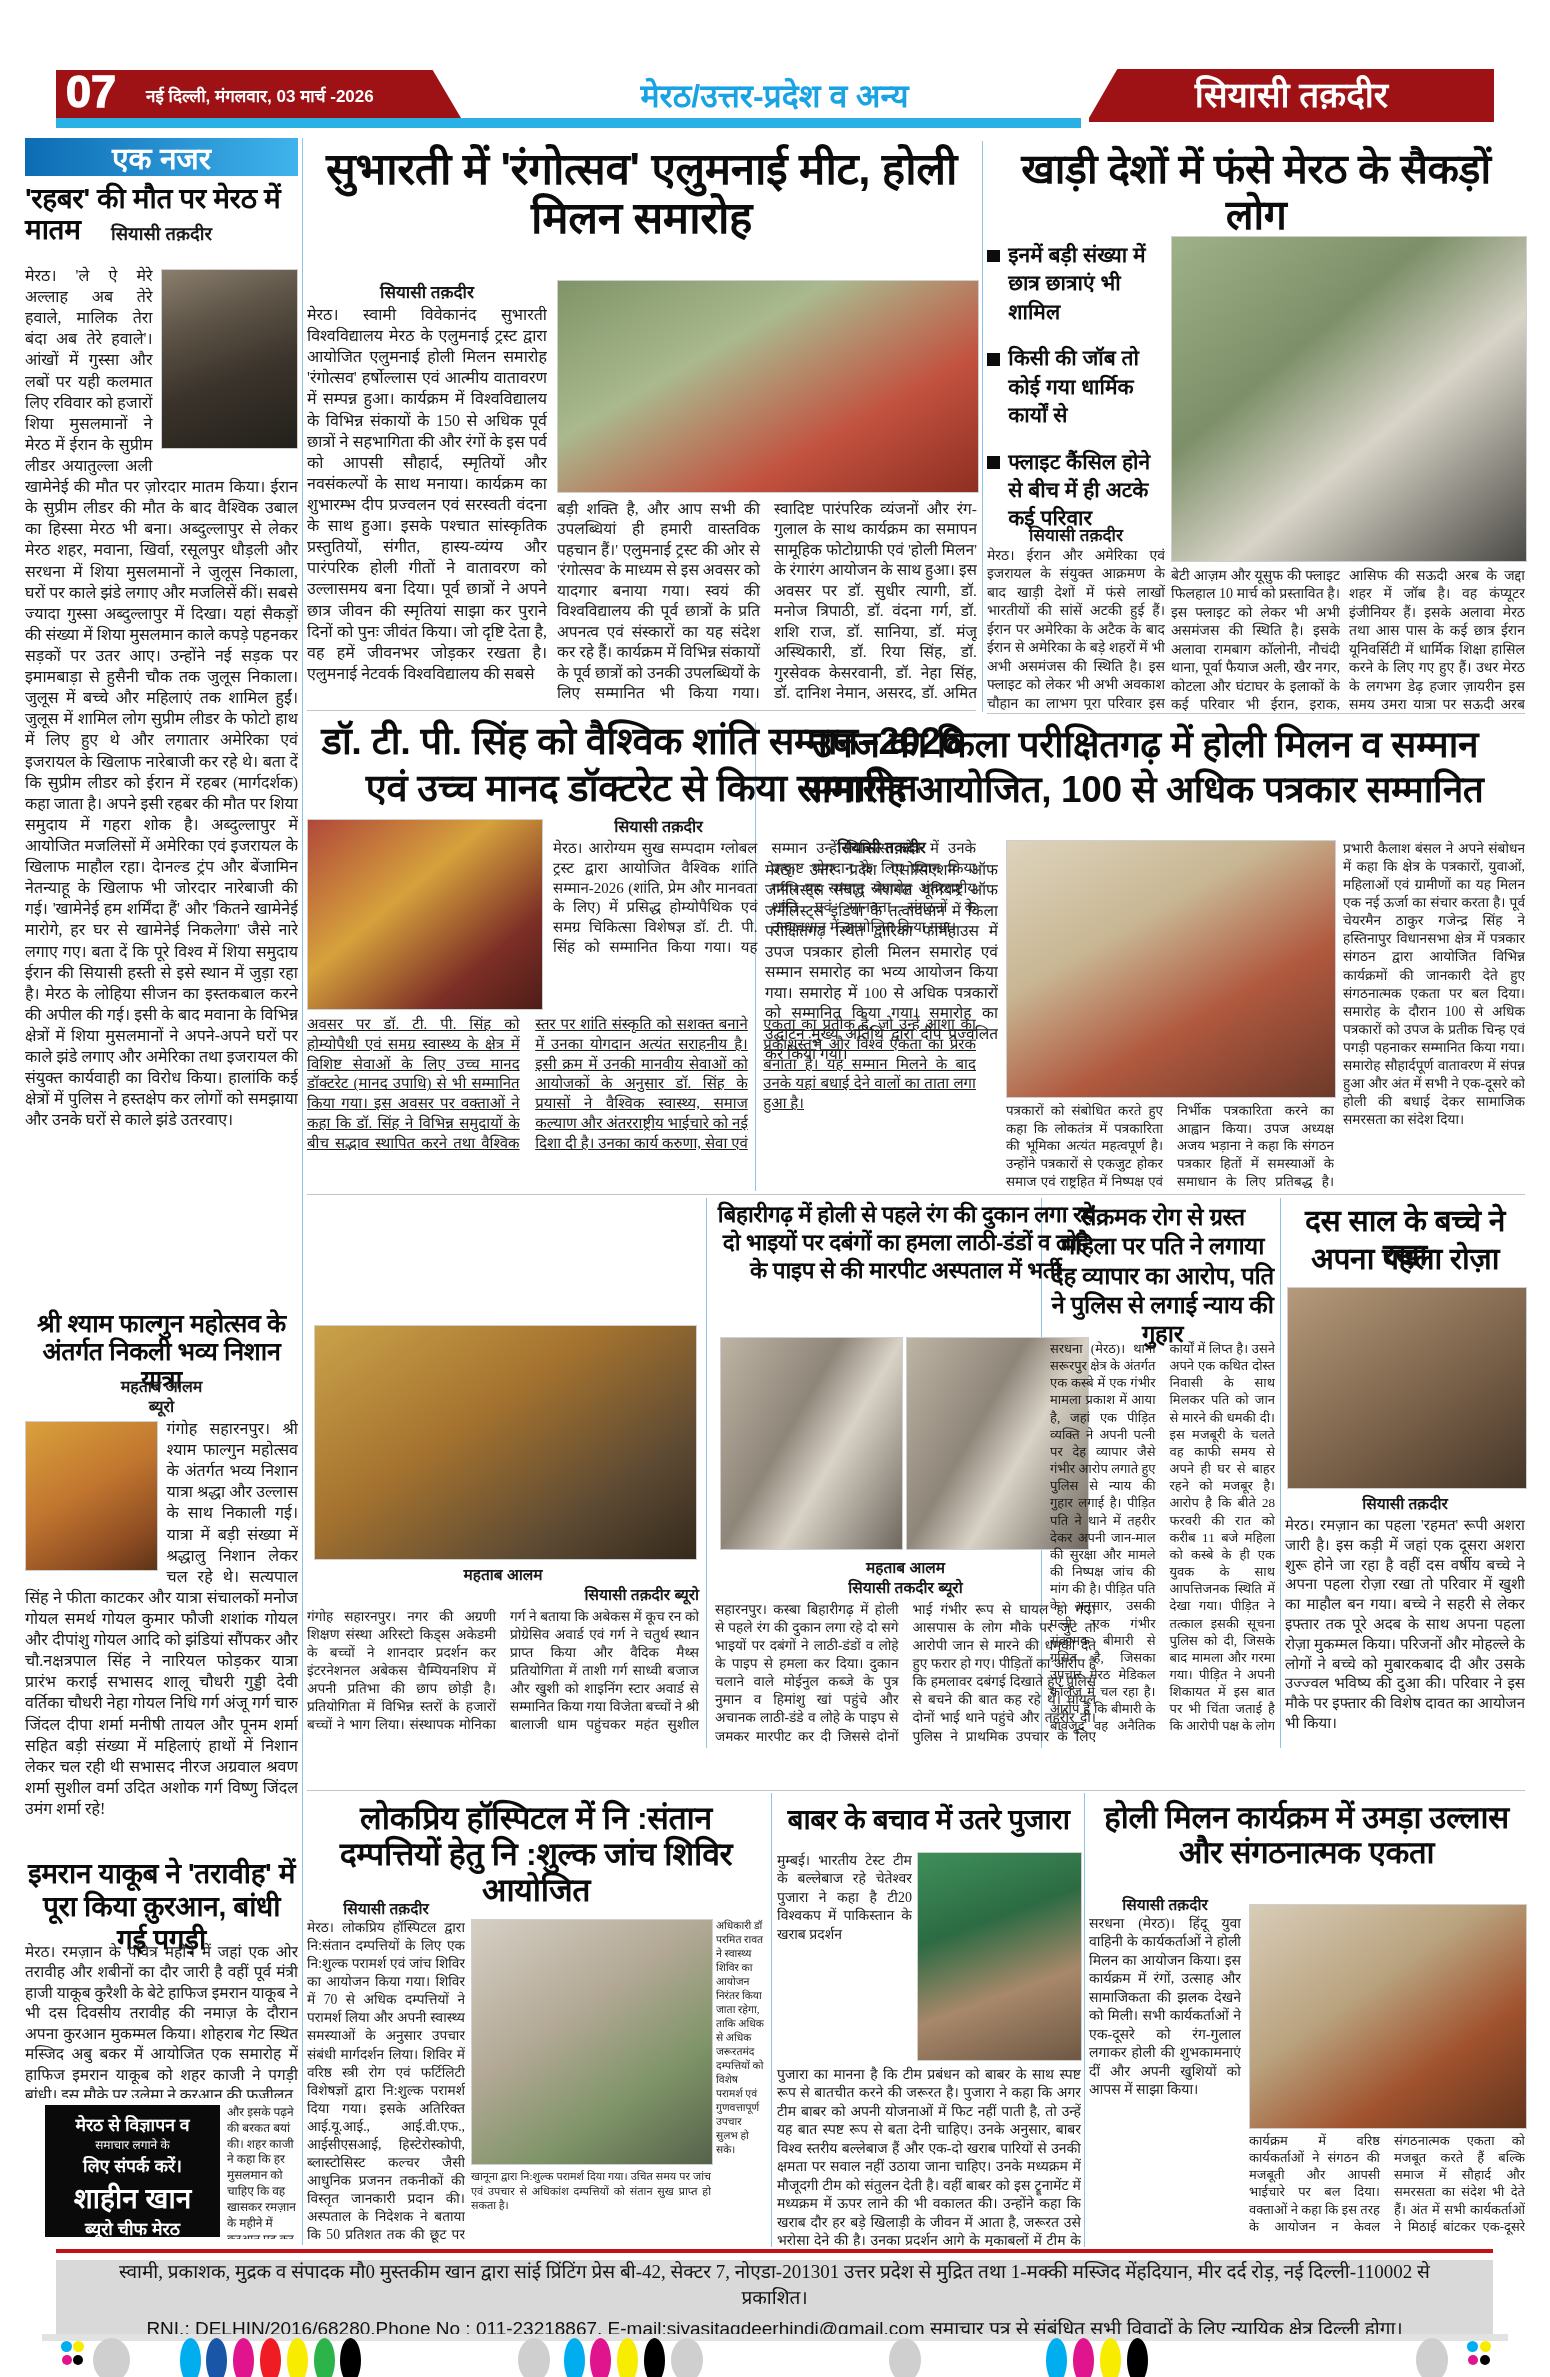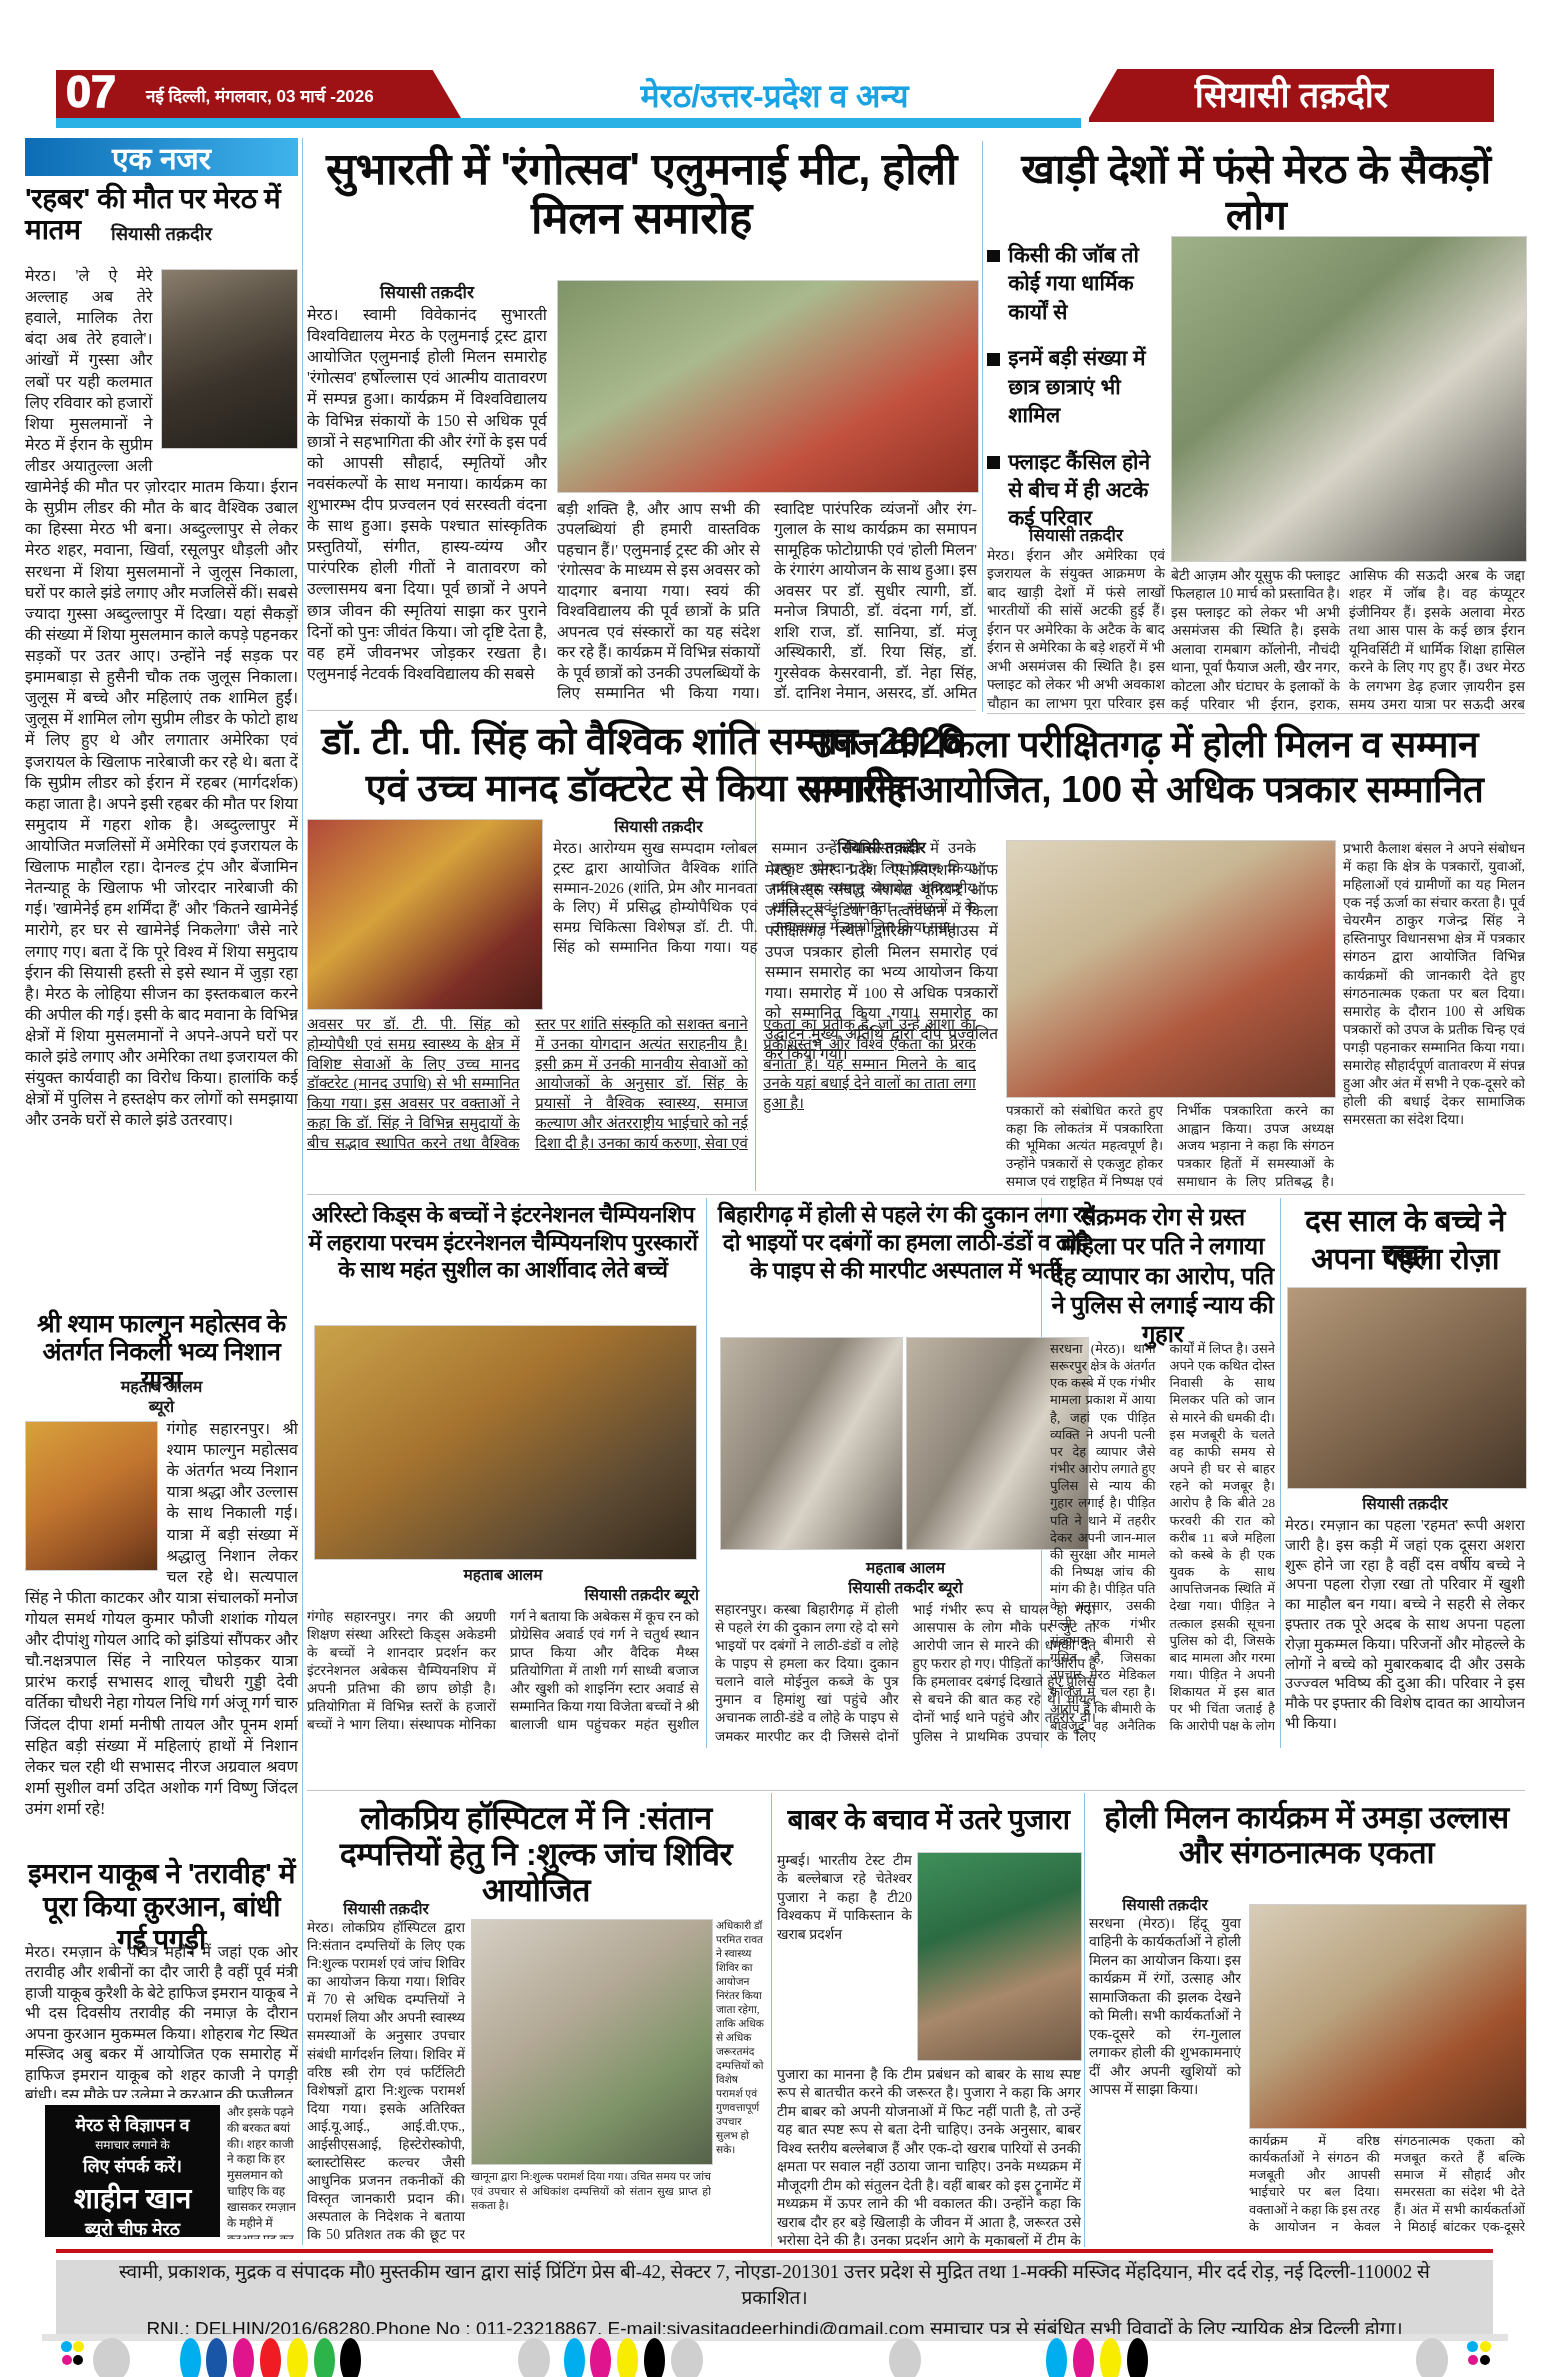--- a/index.html
+++ b/index.html
@@ -95,25 +95,25 @@
   <div class="abs hl ctr" style="left:307px;top:144px;width:669px;font-size:44px;">सुभारती में 'रंगोत्सव' एलुमनाई मीट, होली मिलन समारोह</div>
   <div class="abs byline" style="left:307px;top:280px;width:240px;font-size:17px;">सियासी तक़दीर</div>
   <div class="abs body-txt" style="left:307px;top:304px;width:240px;height:400px;font-size:16px;">मेरठ। स्वामी विवेकानंद सुभारती विश्वविद्यालय मेरठ के एलुमनाई ट्रस्ट द्वारा आयोजित एलुमनाई होली मिलन समारोह 'रंगोत्सव' हर्षोल्लास एवं आत्मीय वातावरण में सम्पन्न हुआ। कार्यक्रम में विश्वविद्यालय के विभिन्न संकायों के 150 से अधिक पूर्व छात्रों ने सहभागिता की और रंगों के इस पर्व को आपसी सौहार्द, स्मृतियों और नवसंकल्पों के साथ मनाया। कार्यक्रम का शुभारम्भ दीप प्रज्वलन एवं सरस्वती वंदना के साथ हुआ। इसके पश्चात सांस्कृतिक प्रस्तुतियों, संगीत, हास्य-व्यंग्य और पारंपरिक होली गीतों ने वातावरण को उल्लासमय बना दिया। पूर्व छात्रों ने अपने छात्र जीवन की स्मृतियां साझा कर पुराने दिनों को पुनः जीवंत किया। जो दृष्टि देता है, वह हमें जीवनभर जोड़कर रखता है। एलुमनाई नेटवर्क विश्वविद्यालय की सबसे</div>
   <div class="abs photo ph-event" style="left:557px;top:280px;width:420px;height:211px;"></div>
   <div class="abs body-txt cols2" style="left:557px;top:499px;width:420px;height:206px;font-size:15.5px;">बड़ी शक्ति है, और आप सभी की उपलब्धियां ही हमारी वास्तविक पहचान हैं।' एलुमनाई ट्रस्ट की ओर से 'रंगोत्सव' के माध्यम से इस अवसर को यादगार बनाया गया। स्वयं की विश्वविद्यालय की पूर्व छात्रों के प्रति अपनत्व एवं संस्कारों का यह संदेश कर रहे हैं। कार्यक्रम में विभिन्न संकायों के पूर्व छात्रों को उनकी उपलब्धियों के लिए सम्मानित भी किया गया। स्वादिष्ट पारंपरिक व्यंजनों और रंग-गुलाल के साथ कार्यक्रम का समापन सामूहिक फोटोग्राफी एवं 'होली मिलन' के रंगारंग आयोजन के साथ हुआ। इस अवसर पर डॉ. सुधीर त्यागी, डॉ. मनोज त्रिपाठी, डॉ. वंदना गर्ग, डॉ. शशि राज, डॉ. सानिया, डॉ. मंजू अस्थिकारी, डॉ. रिया सिंह, डॉ. गुरसेवक केसरवानी, डॉ. नेहा सिंह, डॉ. दानिश नेमान, असरद, डॉ. अमित पुनिया, डॉ. अंकित सिंह जादौन, डॉ. संगीता, डॉ. दीपेश, अवनीश सिंह, दाऊद चौहान, सरल कटियार, डॉ. अनुज, डॉ. नीतू, डॉ. आस्था आदि उपस्थित रहे।</div>
 
   <div class="abs hl ctr" style="left:987px;top:147px;width:538px;font-size:41px;">खाड़ी देशों में फंसे मेरठ के सैकड़ों लोग</div>
   <div class="abs" style="left:987px;top:241px;width:178px;">
     <div class="bullet-row">
       <span class="sq"></span>
-      <span class="bullet-txt">किसी की जॉब तो कोई गया धार्मिक कार्यों से</span>
+      <span class="bullet-txt">इनमें बड़ी संख्या में छात्र छात्राएं भी शामिल</span>
     </div>
     <div class="bullet-row">
       <span class="sq"></span>
-      <span class="bullet-txt">इनमें बड़ी संख्या में छात्र छात्राएं भी शामिल</span>
+      <span class="bullet-txt">किसी की जॉब तो कोई गया धार्मिक कार्यों से</span>
     </div>
     <div class="bullet-row">
       <span class="sq"></span>
       <span class="bullet-txt">फ्लाइट कैंसिल होने से बीच में ही अटके कई परिवार</span>
     </div>
   </div>
   <div class="abs byline" style="left:987px;top:523px;width:178px;font-size:17px;">सियासी तक़दीर</div>
   <div class="abs body-txt" style="left:987px;top:547px;width:178px;height:163px;font-size:14px;">मेरठ। ईरान और अमेरिका एवं इजरायल के संयुक्त आक्रमण के बाद खाड़ी देशों में फंसे लाखों भारतीयों की सांसें अटकी हुई हैं। ईरान पर अमेरिका के अटैक के बाद ईरान से अमेरिका के बड़े शहरों में भी अभी असमंजस की स्थिति है। इस फ्लाइट को लेकर भी अभी अवकाश चौहान का लाभग पूरा परिवार इस समय बहरीन में है। उनके बेटे फैज की फ्लाइट को बहरीन से दिल्ली की फ्लाइट थी जहां से उसे जेद्दा जाना था, लेकिन युद्ध के हालात के चलते उनकी फ्लाइट कैंसिल हो गई।</div>
   <div class="abs photo ph-men" style="left:1171px;top:236px;width:354px;height:324px;"></div>
   <div class="abs body-txt" style="left:1171px;top:567px;width:169px;height:144px;font-size:14px;">बेटी आज़म और यूसुफ की फ्लाइट फिलहाल 10 मार्च को प्रस्तावित है। इस फ्लाइट को लेकर भी अभी असमंजस की स्थिति है। इसके अलावा रामबाग कॉलोनी, नौचंदी थाना, पूर्वा फैयाज अली, खैर नगर, कोटला और घंटाघर के इलाकों के कई परिवार भी ईरान, इराक, ओमान, सऊदी अरब में फंसे हुए हैं। रामबाग कॉलोनी निवासी साजिद हुसैन के बेटे इमरान अपनी पत्नी आफरीन के साथ उमराह के लिए ईरान और सऊदी अरब गए हुए हैं।</div>
@@ -127,21 +127,20 @@
   <div class="abs body-txt cols3" style="left:307px;top:1015px;width:669px;height:175px;font-size:15px;">अवसर पर डॉ. टी. पी. सिंह को होम्योपैथी एवं समग्र स्वास्थ्य के क्षेत्र में विशिष्ट सेवाओं के लिए उच्च मानद डॉक्टरेट (मानद उपाधि) से भी सम्मानित किया गया। इस अवसर पर वक्ताओं ने कहा कि डॉ. सिंह ने विभिन्न समुदायों के बीच सद्भाव स्थापित करने तथा वैश्विक स्तर पर शांति संस्कृति को सशक्त बनाने में उनका योगदान अत्यंत सराहनीय है। इसी क्रम में उनकी मानवीय सेवाओं को आयोजकों के अनुसार डॉ. सिंह के प्रयासों ने वैश्विक स्वास्थ्य, समाज कल्याण और अंतरराष्ट्रीय भाईचारे को नई दिशा दी है। उनका कार्य करुणा, सेवा एवं एकता का प्रतीक है, जो उन्हें आशा का प्रकाशस्तंभ और विश्व एकता का प्रेरक बनाता है। यह सम्मान मिलने के बाद उनके यहां बधाई देने वालों का ताता लगा हुआ है।</div>
 
   <div class="abs hl ctr" style="left:765px;top:724px;width:760px;font-size:37px;">उपज का किला परीक्षितगढ़ में होली मिलन व सम्मान</div>
   <div class="abs hl ctr" style="left:765px;top:769px;width:760px;font-size:37px;">समारोह आयोजित, 100 से अधिक पत्रकार सम्मानित</div>
   <div class="abs byline" style="left:765px;top:836px;width:233px;font-size:16px;">सियासी तक़दीर</div>
   <div class="abs body-txt" style="left:765px;top:860px;width:233px;height:331px;font-size:15.5px;">मेरठ। उत्तर प्रदेश एसोसिएशन ऑफ जर्नलिस्ट्स संबद्ध नेशनल यूनियन ऑफ जर्नलिस्ट्स इंडिया के तत्वावधान में किला परीक्षितगढ़ स्थित द्वारिका फार्महाउस में उपज पत्रकार होली मिलन समारोह एवं सम्मान समारोह का भव्य आयोजन किया गया। समारोह में 100 से अधिक पत्रकारों को सम्मानित किया गया। समारोह का उद्घाटन मुख्य अतिथि द्वारा दीप प्रज्वलित कर किया गया।</div>
   <div class="abs photo ph-banner" style="left:1006px;top:840px;width:328px;height:256px;"></div>
   <div class="abs body-txt cols2" style="left:1006px;top:1102px;width:328px;height:89px;font-size:13.4px;">पत्रकारों को संबोधित करते हुए कहा कि लोकतंत्र में पत्रकारिता की भूमिका अत्यंत महत्वपूर्ण है। उन्होंने पत्रकारों से एकजुट होकर समाज एवं राष्ट्रहित में निष्पक्ष एवं निर्भीक पत्रकारिता करने का आह्वान किया। उपज अध्यक्ष अजय भड़ाना ने कहा कि संगठन पत्रकार हितों में समस्याओं के समाधान के लिए प्रतिबद्ध है। उन्होंने सभी पत्रकार साथियों को होली की शुभकामनाएं भी दीं। कांग्रेस हस्तिनापुर विधानसभा</div>
   <div class="abs body-txt" style="left:1343px;top:840px;width:182px;height:351px;font-size:13.7px;">प्रभारी कैलाश बंसल ने अपने संबोधन में कहा कि क्षेत्र के पत्रकारों, युवाओं, महिलाओं एवं ग्रामीणों का यह मिलन एक नई ऊर्जा का संचार करता है। पूर्व चेयरमैन ठाकुर गजेन्द्र सिंह ने हस्तिनापुर विधानसभा क्षेत्र में पत्रकार संगठन द्वारा आयोजित विभिन्न कार्यक्रमों की जानकारी देते हुए संगठनात्मक एकता पर बल दिया। समारोह के दौरान 100 से अधिक पत्रकारों को उपज के प्रतीक चिन्ह एवं पगड़ी पहनाकर सम्मानित किया गया। समारोह सौहार्दपूर्ण वातावरण में संपन्न हुआ और अंत में सभी ने एक-दूसरे को होली की बधाई देकर सामाजिक समरसता का संदेश दिया।</div>
 
-  <div class="abs hl ctr" style="left:307px;top:1201px;width:392px;font-size:22px;line-height:1.25;">अरिस्टो किड्स के बच्चों ने इंटरनेशनल चैम्पियनशिप में लहराया परचम इंटरनेशनल चैम्पियनशिप पुरस्कारों के साथ महंत सुशील का आर्शीवाद लेते बच्चें</div>
   <div class="abs photo ph-kids" style="left:314px;top:1325px;width:381px;height:233px;"></div>
   <div class="abs byline" style="left:307px;top:1563px;width:392px;font-size:15.5px;">महताब आलम</div>
   <div class="abs byline" style="left:307px;top:1583px;width:392px;font-size:15.5px;text-align:right;">सियासी तक़दीर ब्यूरो</div>
   <div class="abs body-txt cols2" style="left:307px;top:1608px;width:392px;height:141px;font-size:13.7px;">गंगोह सहारनपुर। नगर की अग्रणी शिक्षण संस्था अरिस्टो किड्स अकेडमी के बच्चों ने शानदार प्रदर्शन कर इंटरनेशनल अबेकस चैम्पियनशिप में अपनी प्रतिभा की छाप छोड़ी है। प्रतियोगिता में विभिन्न स्तरों के हजारों बच्चों ने भाग लिया। संस्थापक मोनिका गर्ग ने बताया कि अबेकस में कूच रन को प्रोग्रेसिव अवार्ड एवं गर्ग ने चतुर्थ स्थान प्राप्त किया और वैदिक मैथ्स प्रतियोगिता में ताशी गर्ग साध्वी बजाज और खुशी को शाइनिंग स्टार अवार्ड से सम्मानित किया गया विजेता बच्चों ने श्री बालाजी धाम पहुंचकर महंत सुशील शर्मा से आशीर्वाद प्राप्त किया अरिस्टो किड्स के चेयरमैन उज्ज्वल पांडा ने भी बच्चों के उज्ज्वल भविष्य की कामना की!</div>
 
   <div class="abs hl ctr" style="left:715px;top:1201px;width:381px;font-size:22.5px;line-height:1.25;">बिहारीगढ़ में होली से पहले रंग की दुकान लगा रहे दो भाइयों पर दबंगों का हमला लाठी-डंडों व लोहे के पाइप से की मारपीट अस्पताल में भर्ती</div>
   <div class="abs" style="left:720px;top:1337px;width:369px;height:211px;display:flex;gap:2.8px;">
     <div class="photo ph-injured" style="width:50%;height:100%;"></div>
     <div class="photo ph-injured" style="width:50%;height:100%;"></div>
   </div>

